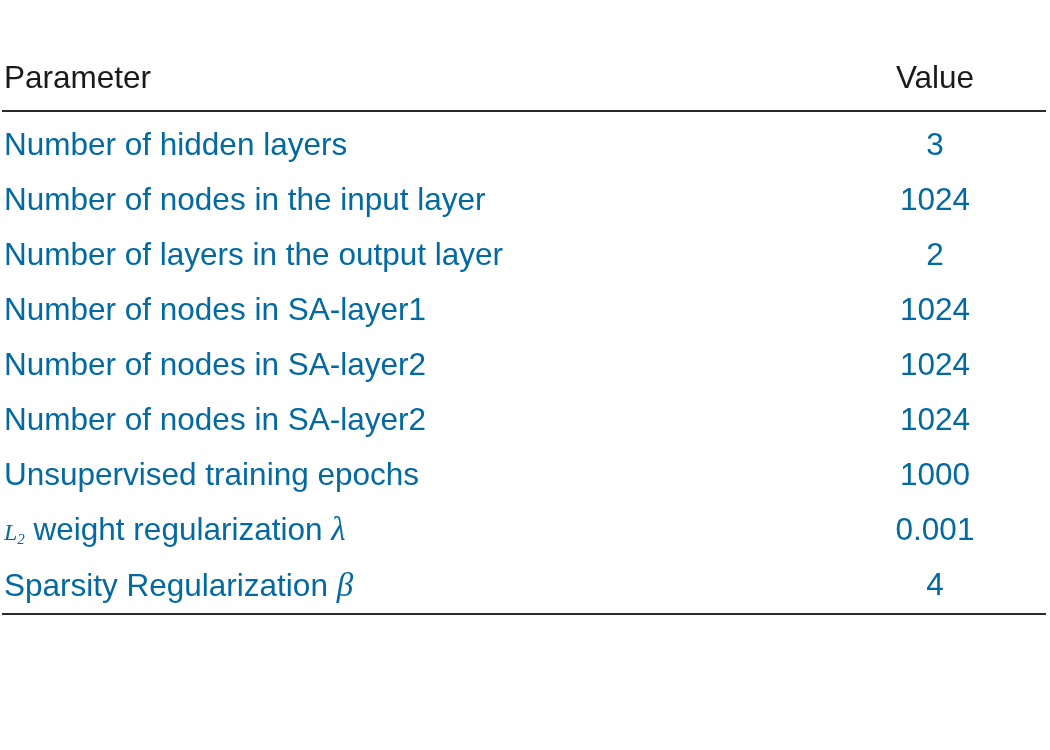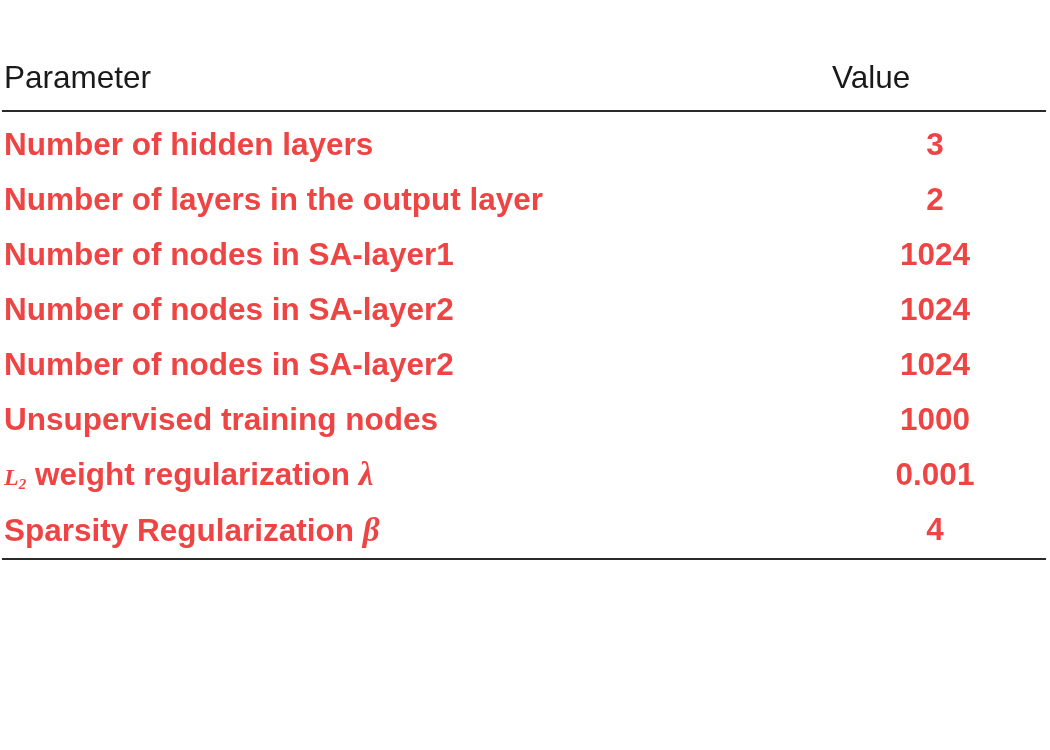--- a/index.html
+++ b/index.html
@@ -46,36 +46,35 @@
     padding: 0 0 16px 0;
     border-bottom: 2.2px solid #2a2a2a;
     white-space: nowrap;
   }
   th.h-param {
     text-align: left;
     padding-left: 2px;
     padding-top: 62px;
   }
   th.h-value {
-    text-align: left;
+    text-align: center;
     padding-top: 62px;
     padding-right: 8px;
   }
 
   
   tbody td {
     font-size: 31.5px;
     line-height: 1;
-    color: #ef4444;
+    color: #0369a1;
     height: 55px;
     padding: 0;
     vertical-align: middle;
     white-space: nowrap;
     border: 0;
-    font-weight: bold;
   }
   td.c-param {
     text-align: left;
     padding-left: 2px;
   }
   td.c-value {
     text-align: center;
     padding-right: 8px;
   }
 
@@ -122,20 +121,24 @@
       </tr>
     </thead>
 
     <tbody>
 
       <tr>
         <td class="c-param">Number of hidden layers</td>
         <td class="c-value">3</td>
       </tr>
 
+      <tr>
+        <td class="c-param">Number of nodes in the input layer</td>
+        <td class="c-value">1024</td>
+      </tr>
 
       <tr>
         <td class="c-param">Number of layers in the output layer</td>
         <td class="c-value">2</td>
       </tr>
 
       <tr>
         <td class="c-param">Number of nodes in SA-layer1</td>
         <td class="c-value">1024</td>
       </tr>
@@ -144,21 +147,21 @@
         <td class="c-param">Number of nodes in SA-layer2</td>
         <td class="c-value">1024</td>
       </tr>
 
       <tr>
         <td class="c-param">Number of nodes in SA-layer2</td>
         <td class="c-value">1024</td>
       </tr>
 
       <tr>
-        <td class="c-param">Unsupervised training nodes</td>
+        <td class="c-param">Unsupervised training epochs</td>
         <td class="c-value">1000</td>
       </tr>
 
 
       <tr>
         <td class="c-param"><span class="mathvar"><span>L</span><sub>2</sub></span><span>&nbsp;</span><span>weight regularization</span><span>&nbsp;</span><span class="greek">λ</span></td>
         <td class="c-value">0.001</td>
       </tr>
 
       <tr>

